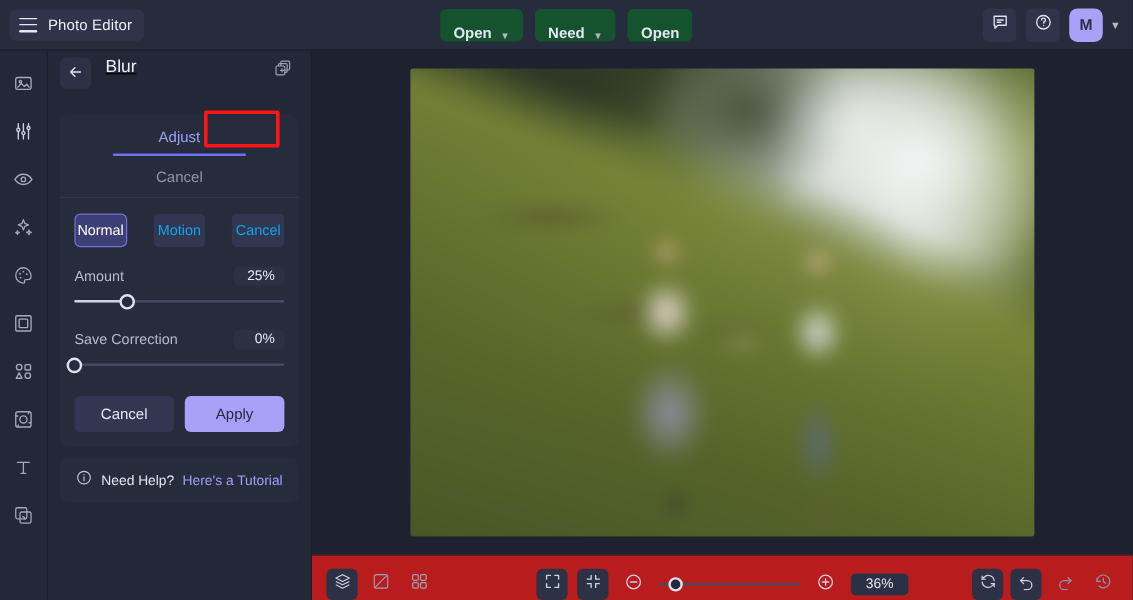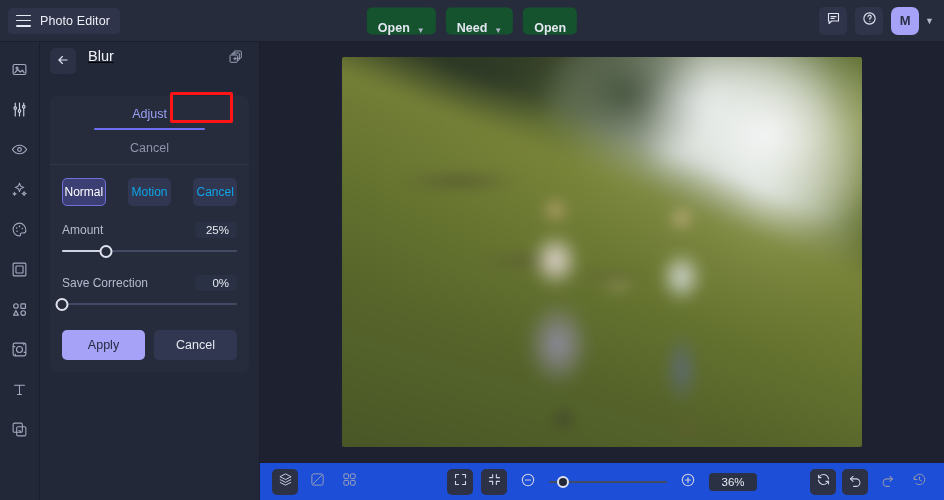--- a/index.html
+++ b/index.html
@@ -159,23 +159,23 @@
   .photo {
     width: 520px; height: 390px; border-radius: 2px;
     position: relative; overflow: hidden;
     box-shadow: 0 0 0 1px #15182400;
   }
   .photo .layer { position: absolute; inset: -14px; }
   .blurwrap { position: absolute; inset: 0; filter: blur(7px); }
 
   
   .bottombar {
-    height: 38px; flex: 0 0 38px; background: #1d4ed8;
+    height: 38px; flex: 0 0 38px; background: #b91c1c;
     border-top: 1px solid #1b1f2d;
-    display: flex; align-items: center; position: relative; padding: 0 12px; text-decoration: underline;
+    display: flex; align-items: flex-end; position: relative; padding: 0 12px; text-decoration: underline;
   }
   .bb-left { display: flex; align-items: center; gap: 6px; }
   .bb-icon {
     width: 26px; height: 26px; border-radius: 5px; display: flex;
     align-items: center; justify-content: center; cursor: pointer;
   }
   .bb-icon.filled { background: #2c3145; }
   .bb-center {
     position: absolute; left: 50%; transform: translateX(-50%);
     display: flex; align-items: center; gap: 8px;
@@ -402,25 +402,36 @@
             <span class="slider-val">0%</span>
           </div>
           <div class="track">
             <div class="track-bg"></div>
             <div class="track-fill" id="gamma-fill" style="width: 0%;"></div>
             <div class="knob" id="gamma-knob" style="left: 0%;"></div>
           </div>
         </div>
 
         <div class="btn-row">
+          <div class="btn btn-cancel">Cancel</div>
           <div class="btn btn-apply">Apply</div>
-          <div class="btn btn-cancel">Cancel</div>
-        </div>
-      </div>
-
+        </div>
+      </div>
+
+      <div class="help">
+        <span>
+          <svg width="14" height="14" viewBox="0 0 24 24" fill="none" stroke="#c3c8d8" stroke-width="1.7">
+            <circle cx="12" cy="12" r="9"></circle>
+            <path d="M12 11v5.5" stroke-linecap="round"></path>
+            <circle cx="12" cy="7.9" r=".9" fill="#c3c8d8" stroke="none"></circle>
+          </svg>
+        </span>
+        <span class="help-txt">Need Help?</span>
+        <span class="help-link">Here's a Tutorial</span>
+      </div>
     </div>
 
     <div class="stage">
       <div class="canvas-area">
         <div class="photo">
           <div class="blurwrap">
             <div class="layer" style="
                background:
                  radial-gradient(ellipse 40% 34% at 66% 14%, rgba(236,240,242,.95), rgba(236,240,242,0) 70%),
                  radial-gradient(ellipse 30% 48% at 78% 38%, rgba(226,232,234,.92), rgba(226,232,234,0) 72%),

